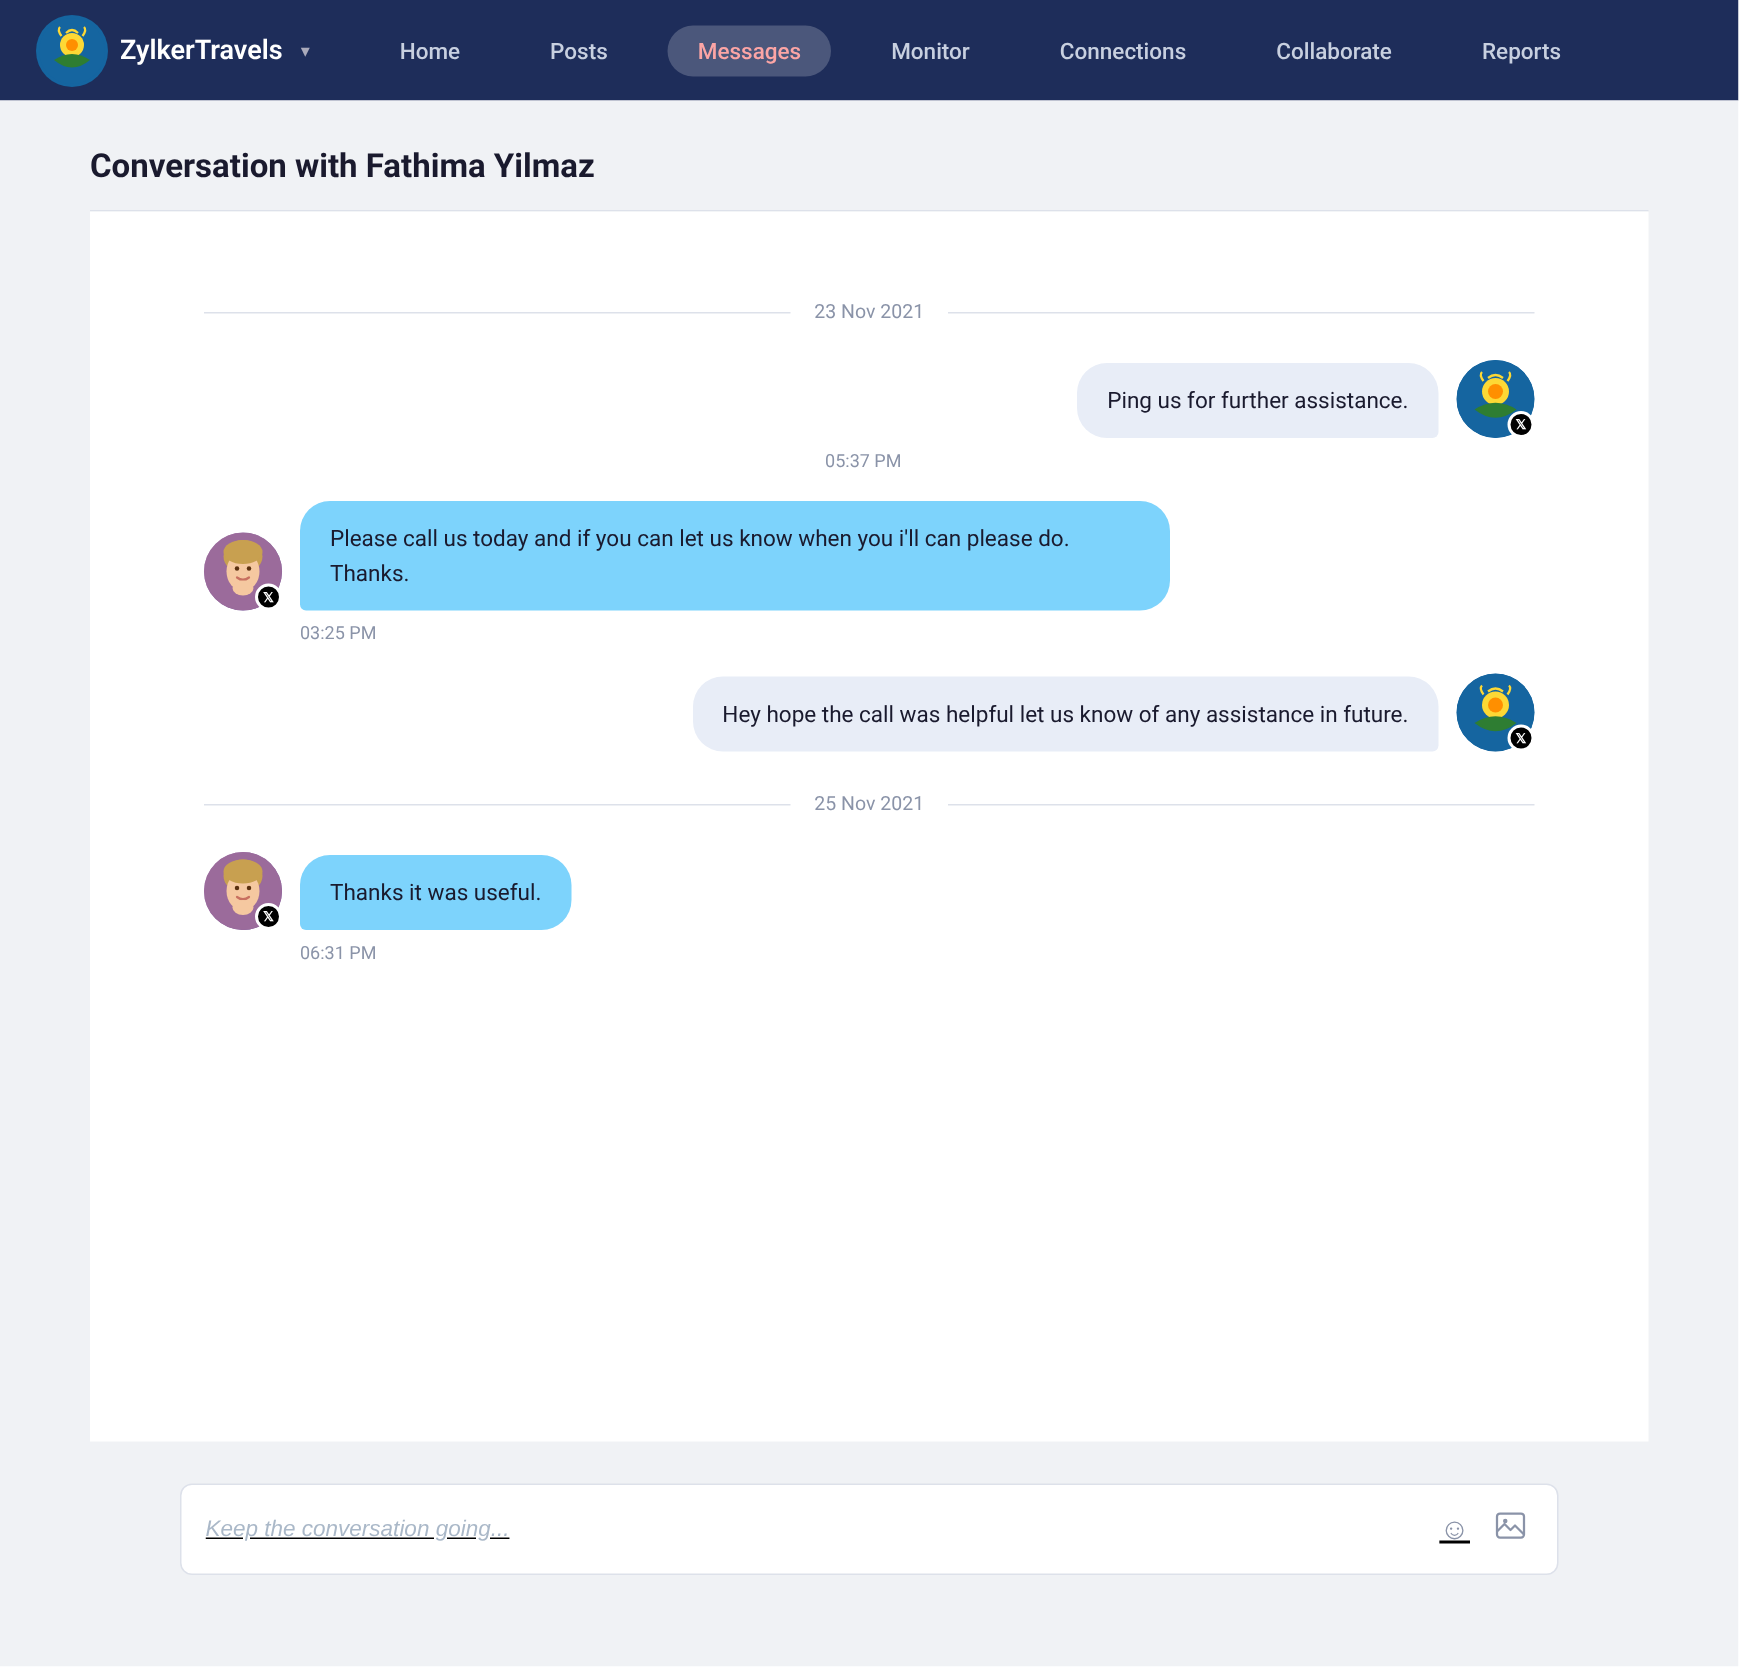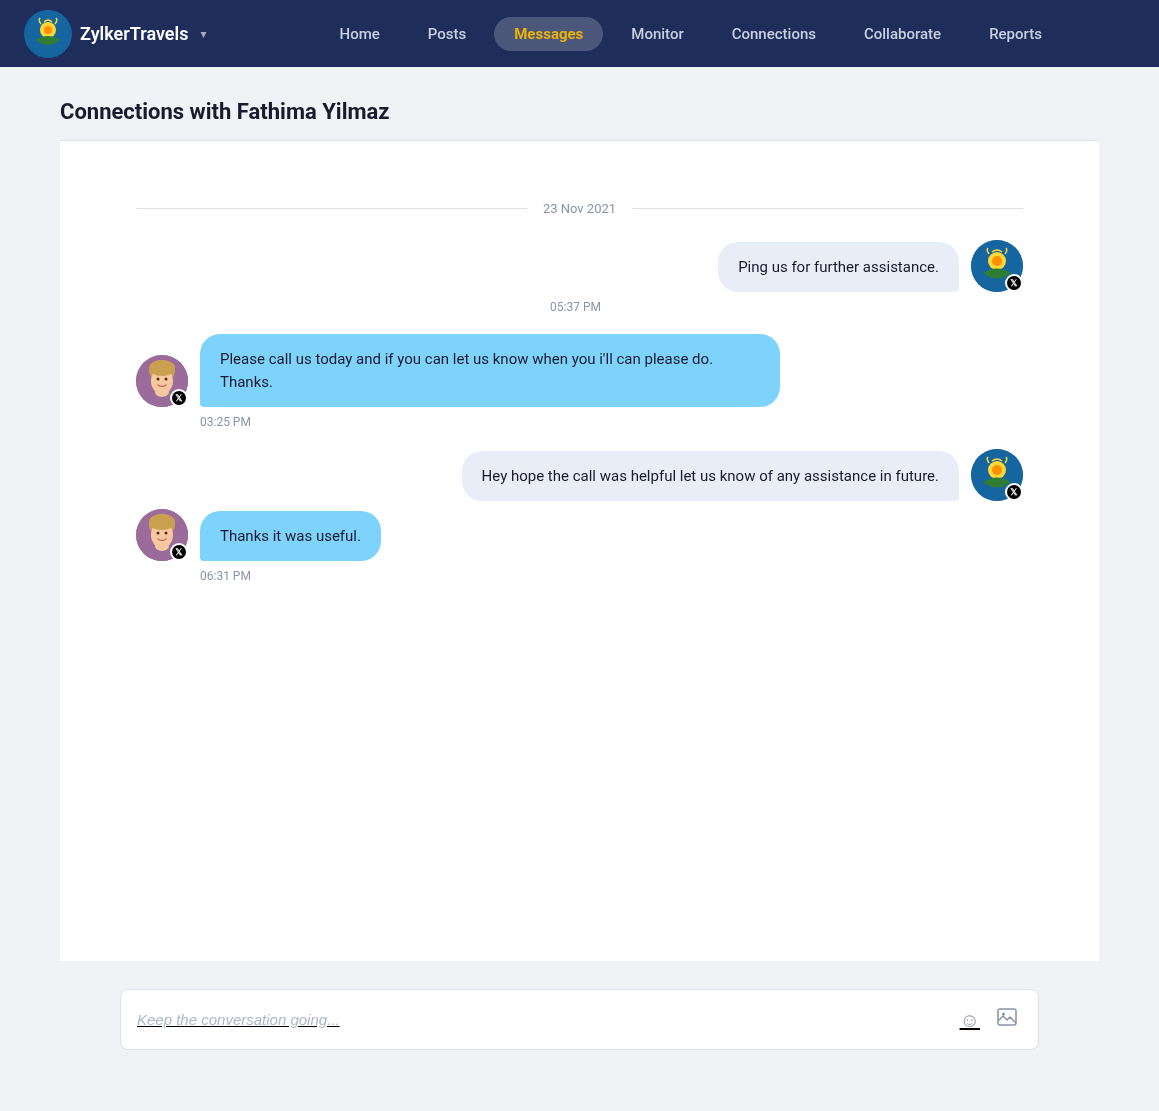--- a/index.html
+++ b/index.html
@@ -38,37 +38,35 @@
       font-weight: 600;
     }
     .brand-chevron {
       color: #aab;
       font-size: 12px;
       margin-left: 4px;
     }
     .nav-links {
       display: flex;
       align-items: center;
-      gap: 8px;
+      gap: 20px;
       flex: 1;
-      justify-content: center;
     }
     .nav-link {
       color: #c8d0e0;
       text-decoration: none;
       padding: 8px 20px;
       border-radius: 20px;
       font-size: 15px;
       font-weight: 500;
       transition: background 0.15s;
     }
     .nav-link.active {
       background: rgba(255,255,255,0.2);
-      color: #eab308;
-      font-weight: bold;
+      color: #fca5a5;
     }
 
     
     .page {
       background: #f0f2f5;
       min-height: calc(1111px - 67px);
       padding: 32px 60px 0;
     }
     .conversation-title {
       font-size: 22px;
@@ -252,21 +250,21 @@
     <a class="nav-link">Posts</a>
     <a class="nav-link active">Messages</a>
     <a class="nav-link">Monitor</a>
     <a class="nav-link">Connections</a>
     <a class="nav-link">Collaborate</a>
     <a class="nav-link">Reports</a>
   </div>
 </nav>
 
 <div class="page">
-  <h1 class="conversation-title">Connections with Fathima Yilmaz</h1>
+  <h1 class="conversation-title">Conversation with Fathima Yilmaz</h1>
   <hr class="divider">
 
   <div class="chat-area">
 
     <div class="date-separator">
       <span>23 Nov 2021</span>
     </div>
 
     <div class="message-row outgoing">
       <div class="bubble outgoing">Ping us for further assistance.</div>
@@ -330,20 +328,23 @@
             <path d="M18 14 Q15 10 17 8" stroke="#fdd835" stroke-width="1.5" fill="none"></path>
             <path d="M34 14 Q37 10 35 8" stroke="#fdd835" stroke-width="1.5" fill="none"></path>
           </svg>
         </div>
         <div class="twitter-badge">
           <span>𝕏</span>
         </div>
       </div>
     </div>
 
+    <div class="date-separator">
+      <span>25 Nov 2021</span>
+    </div>
 
     <div class="message-row incoming">
       <div class="avatar-wrap left">
         <div class="user-face">
           <svg viewBox="0 0 52 52" width="52" height="52" xmlns="http://www.w3.org/2000/svg">
             <circle cx="26" cy="26" r="26" fill="#9b6b9b"></circle>
             <ellipse cx="26" cy="16" rx="13" ry="11" fill="#c8a050"></ellipse>
             <ellipse cx="26" cy="26" rx="11" ry="13" fill="#f5c8a0"></ellipse>
             <ellipse cx="26" cy="13" rx="13" ry="8" fill="#c8a050"></ellipse>
             <ellipse cx="22" cy="24" rx="1.5" ry="1.5" fill="#5a3010"></ellipse>

